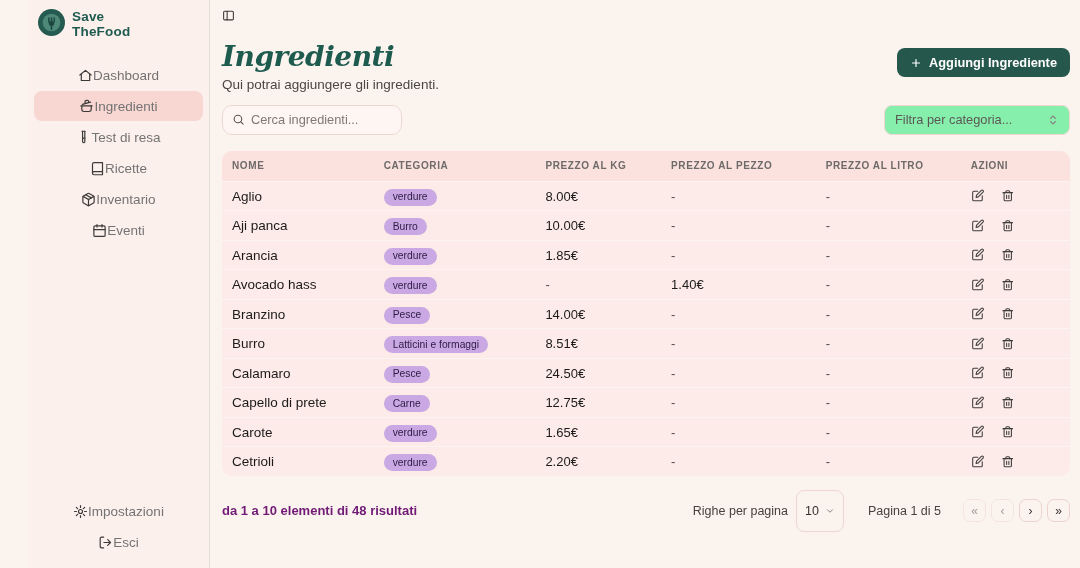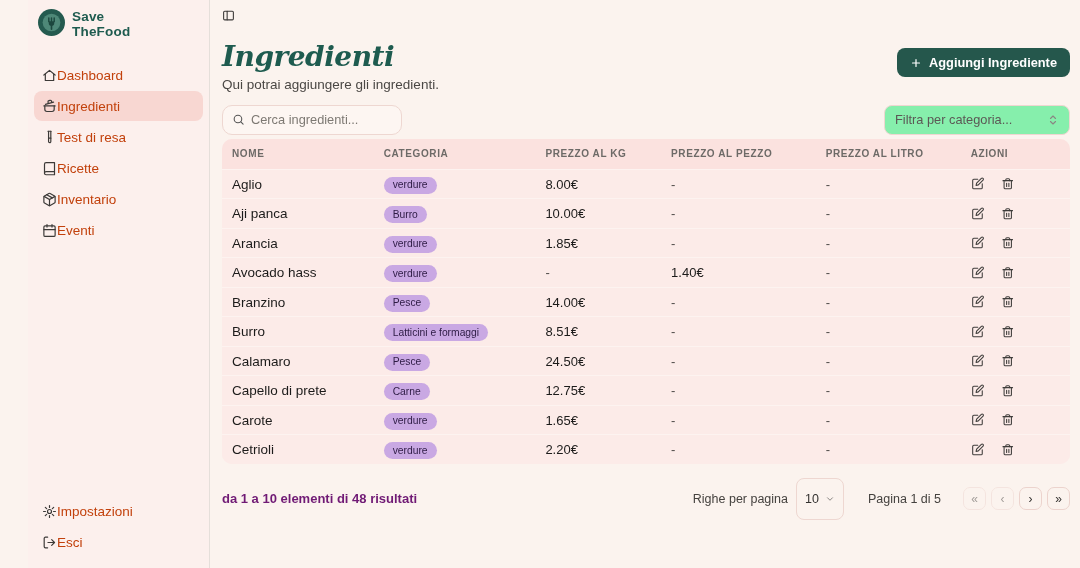--- a/index.html
+++ b/index.html
@@ -14,21 +14,21 @@
   body{font-family:"Liberation Sans","DejaVu Sans",sans-serif;background:var(--main-bg);color:var(--text-dark);}
   .app{display:flex;width:1080px;height:568px;}
 
   
   .sidebar{width:182px;min-width:182px;background:var(--sidebar-bg);border-right:1px solid #e5dfda;
     display:flex;flex-direction:column;padding:9px 0 10px;margin-left:28px;}
   .brand{display:flex;align-items:center;gap:7px;padding:0 10px;margin-bottom:20px;}
   .brand-text{display:flex;flex-direction:column;font-weight:bold;font-size:13.5px;line-height:1.05;color:var(--title-teal);letter-spacing:.2px;}
   .nav{display:flex;flex-direction:column;}
   .nav-item{display:flex;align-items:center;gap:0;height:30px;margin:0 6px 1px;padding:0 8px;
-    border-radius:8px;font-size:13.5px;color:#c2410c;cursor:pointer;white-space:nowrap;}
+    border-radius:8px;font-size:13.5px;color:#737373;cursor:pointer;white-space:nowrap;justify-content:center;}
   .nav-item .nicon{display:inline-flex;width:15px;height:15px;color:#3c3a38;}
   .nav-item .nicon svg{width:15px;height:15px;}
   .nav-item.active{background:var(--active-bg);}
   .footer-nav{margin-top:auto;}
 
   
   .main{flex:1;display:flex;flex-direction:column;padding:0 10px 0 12px;background:var(--main-bg);}
   .topbar{height:30px;display:flex;align-items:center;}
   .icon-btn{background:none;border:none;cursor:pointer;color:#3c3a38;display:inline-flex;padding:0;}
   .icon-btn svg{width:13px;height:13px;}
@@ -48,21 +48,21 @@
   .search svg{width:13px;height:13px;flex:none;color:#555;}
   .search input{border:none;outline:none;background:transparent;font-size:12.8px;width:100%;
     color:var(--text-dark);font-family:inherit;}
   .search input::placeholder{color:var(--text-muted);}
   .filter{display:flex;align-items:center;justify-content:space-between;width:186px;height:30px;
     border:1px solid var(--border-pink);border-radius:8px;padding:0 10px;font-size:12.8px;color:#5b5855;
     background:#86efac;cursor:pointer;}
   .filter svg{width:12px;height:12px;color:#8a8683;}
 
   
-  .table-card{margin-top:4px;border-radius:10px;overflow:hidden;background:var(--row-bg);}
+  .table-card{margin-top:16px;border-radius:10px;overflow:hidden;background:var(--row-bg);}
   .trow{display:grid;grid-template-columns:18.1% 19.3% 15% 18.45% 17.3% 1fr;align-items:center;
     padding-left:10px;height:29.5px;background:var(--row-bg);border-top:1px solid var(--row-line);}
   .trow.thead{background:var(--thead-bg);height:30px;border-top:none;}
   .th{font-size:10px;font-weight:bold;letter-spacing:.06em;color:#6d6a67;text-transform:uppercase;}
   .cell-name{font-size:13.5px;font-weight:500;color:#1c1b1a;}
   .cell-price{font-size:13px;color:#1c1b1a;}
   .cell-dash{font-size:13px;color:#4e4b48;}
   .badge{display:inline-block;background:var(--badge-bg);color:var(--badge-text);font-size:10.3px;
     font-weight:500;border-radius:999px;padding:2.5px 9px;line-height:1.2;}
   .cell-actions{display:flex;gap:17px;}

